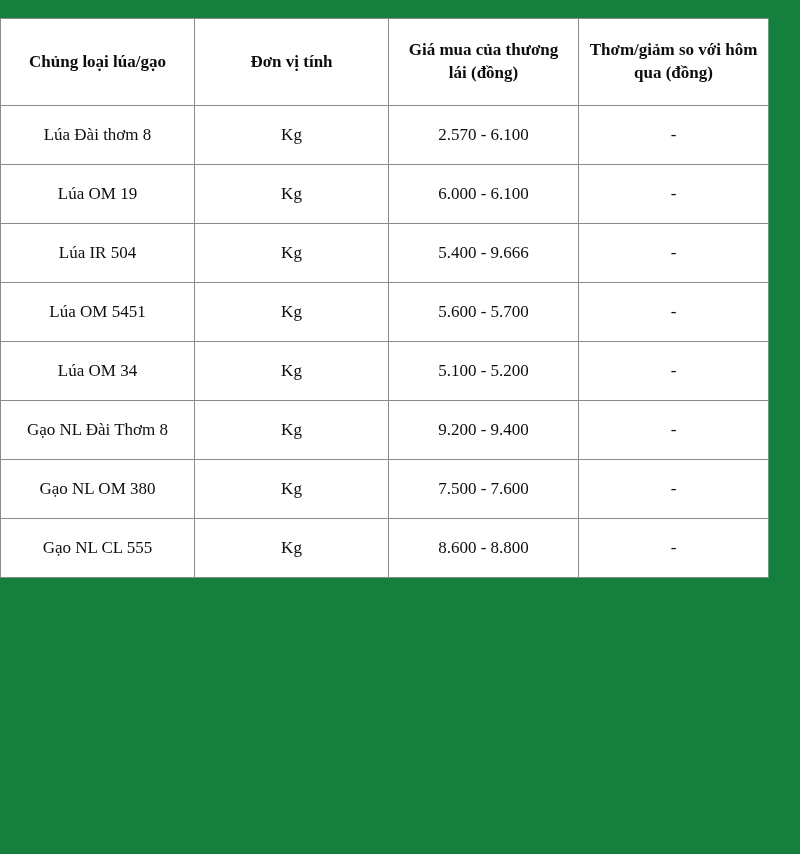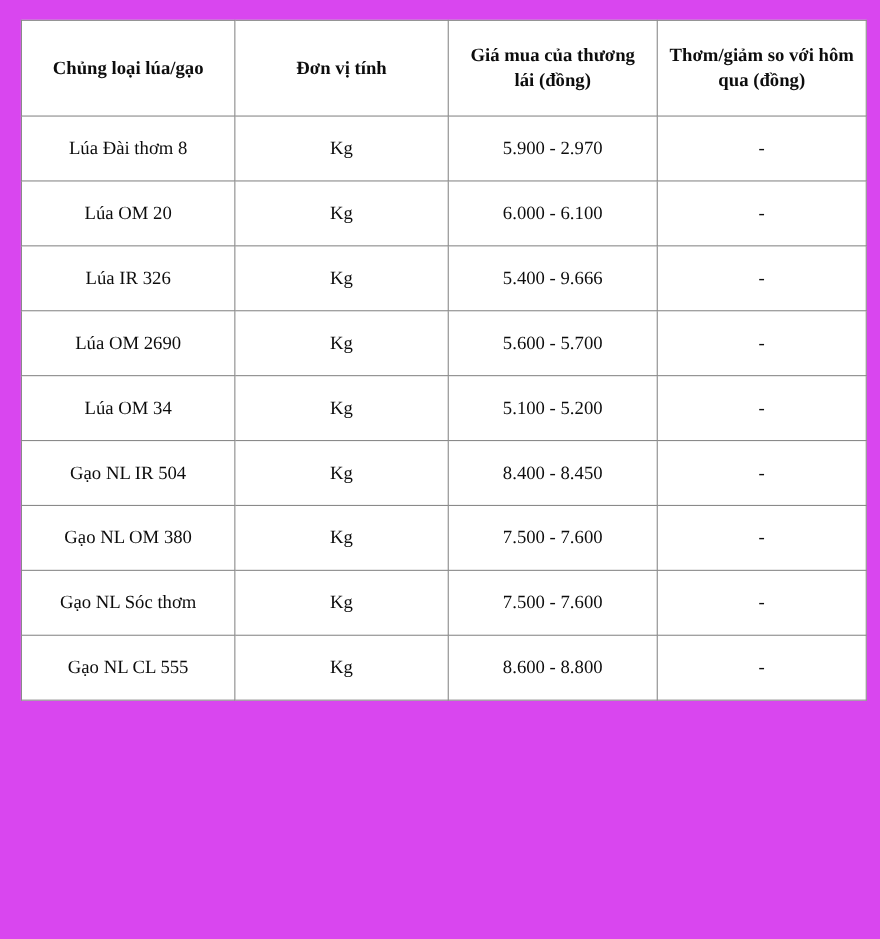--- a/index.html
+++ b/index.html
@@ -10,22 +10,22 @@
   body {
     width: 800px;
     height: 854px;
     font-family: "Liberation Serif", serif;
     color: #0d0d0d;
   }
   .page {
     width: 800px;
     height: 854px;
     box-sizing: border-box;
-    padding: 18px 16px 16px 19px;
-    background: #d946ef;
+    padding: 18px 16px 16px 0;
+    background: #15803d;
   }
   table.price-table {
     width: 768px;
     border-collapse: collapse;
     table-layout: fixed;
     background: #ffffff;
   }
   table.price-table col.c0 { width: 194px; }
   table.price-table col.c1 { width: 194px; }
   table.price-table col.c2 { width: 190px; }
@@ -70,61 +70,55 @@
         <th>Chủng loại lúa/gạo</th>
         <th>Đơn vị tính</th>
         <th>Giá mua của thương lái (đồng)</th>
         <th>Thơm/giảm so với hôm qua (đồng)</th>
       </tr>
     </thead>
     <tbody>
       <tr>
         <td>Lúa Đài thơm 8</td>
         <td>Kg</td>
-        <td>5.900 - 2.970</td>
+        <td>2.570 - 6.100</td>
         <td class="dash">-</td>
       </tr>
       <tr>
-        <td>Lúa OM 20</td>
+        <td>Lúa OM 19</td>
         <td>Kg</td>
         <td>6.000 - 6.100</td>
         <td class="dash">-</td>
       </tr>
       <tr>
-        <td>Lúa IR 326</td>
+        <td>Lúa IR 504</td>
         <td>Kg</td>
         <td>5.400 - 9.666</td>
         <td class="dash">-</td>
       </tr>
       <tr>
-        <td>Lúa OM 2690</td>
+        <td>Lúa OM 5451</td>
         <td>Kg</td>
         <td>5.600 - 5.700</td>
         <td class="dash">-</td>
       </tr>
       <tr>
         <td>Lúa OM 34</td>
         <td>Kg</td>
         <td>5.100 - 5.200</td>
         <td class="dash">-</td>
       </tr>
       <tr>
-        <td>Gạo NL IR 504</td>
+        <td>Gạo NL Đài Thơm 8</td>
         <td>Kg</td>
-        <td>8.400 - 8.450</td>
+        <td>9.200 - 9.400</td>
         <td class="dash">-</td>
       </tr>
       <tr>
         <td>Gạo NL OM 380</td>
-        <td>Kg</td>
-        <td>7.500 - 7.600</td>
-        <td class="dash">-</td>
-      </tr>
-      <tr>
-        <td>Gạo NL Sóc thơm</td>
         <td>Kg</td>
         <td>7.500 - 7.600</td>
         <td class="dash">-</td>
       </tr>
       <tr>
         <td>Gạo NL CL 555</td>
         <td>Kg</td>
         <td>8.600 - 8.800</td>
         <td class="dash">-</td>
       </tr>

